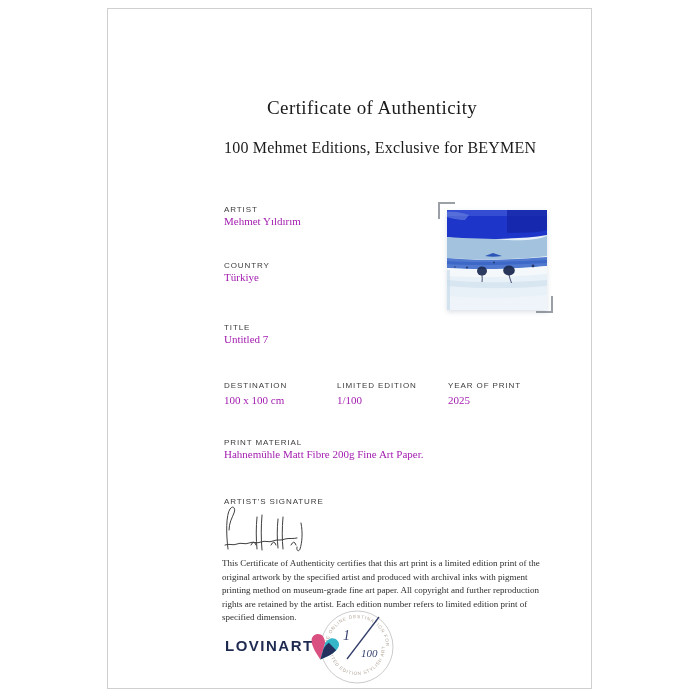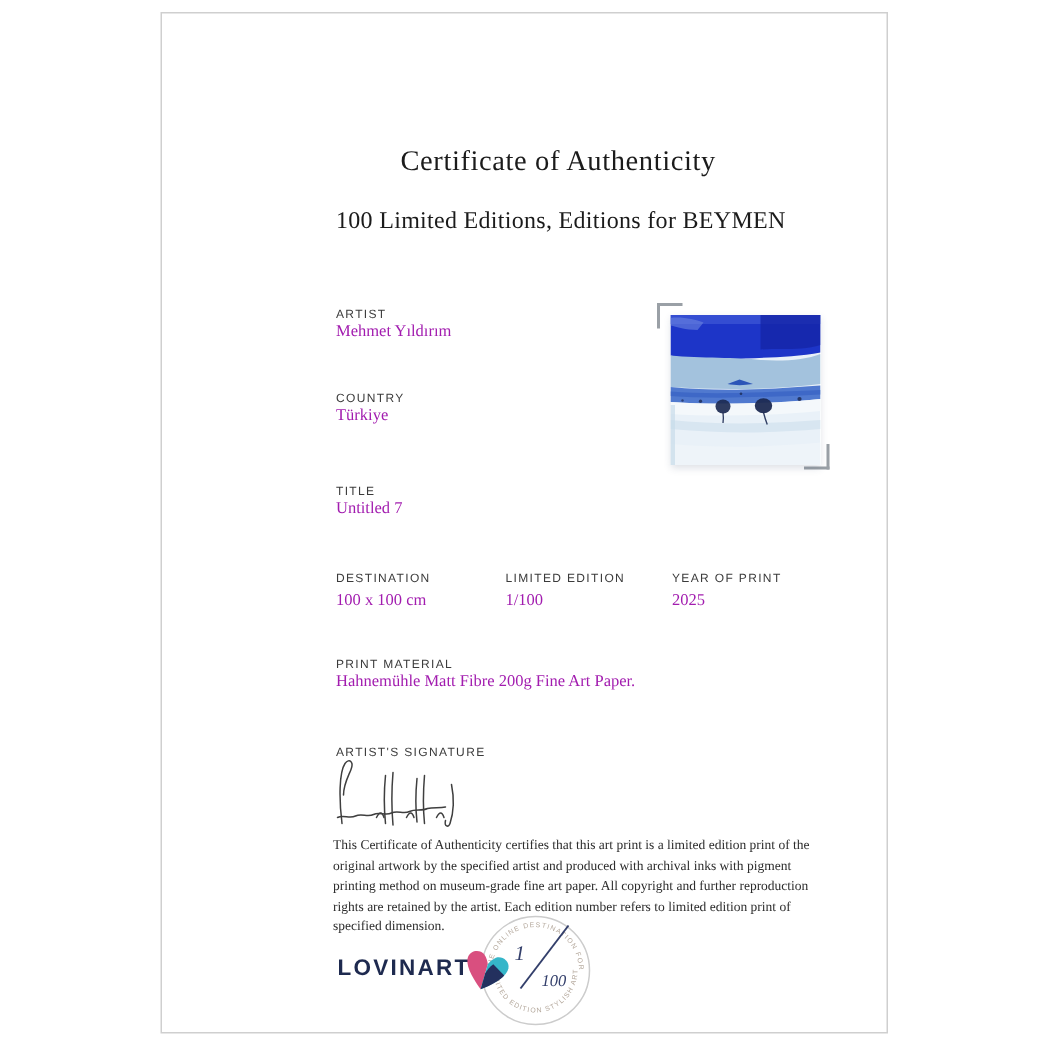--- a/index.html
+++ b/index.html
@@ -20,21 +20,21 @@
   .sig{left:221px;top:503px;}
   .heart{left:306px;top:632px;}
   .stamp{left:317px;top:607px;}
 </style>
 </head>
 <body>
 
 <div class="card"></div>
 
 <div class="abs doc-title">Certificate of Authenticity</div>
-<div class="abs doc-subtitle">100 Limited Editions, Editions for BEYMEN</div>
+<div class="abs doc-subtitle">100 Mehmet Editions, Exclusive for BEYMEN</div>
 
 <div class="abs field-label" style="left:224px;top:205px">ARTIST</div>
 <div class="abs field-value" style="left:224px;top:215px">Mehmet Yıldırım</div>
 
 <div class="abs field-label" style="left:224px;top:261px">COUNTRY</div>
 <div class="abs field-value" style="left:224px;top:271px">Türkiye</div>
 
 <div class="abs bracket tl"></div>
 <div class="abs bracket br"></div>
 <svg class="abs artwork" viewBox="0 0 100 100" xmlns="http://www.w3.org/2000/svg">

